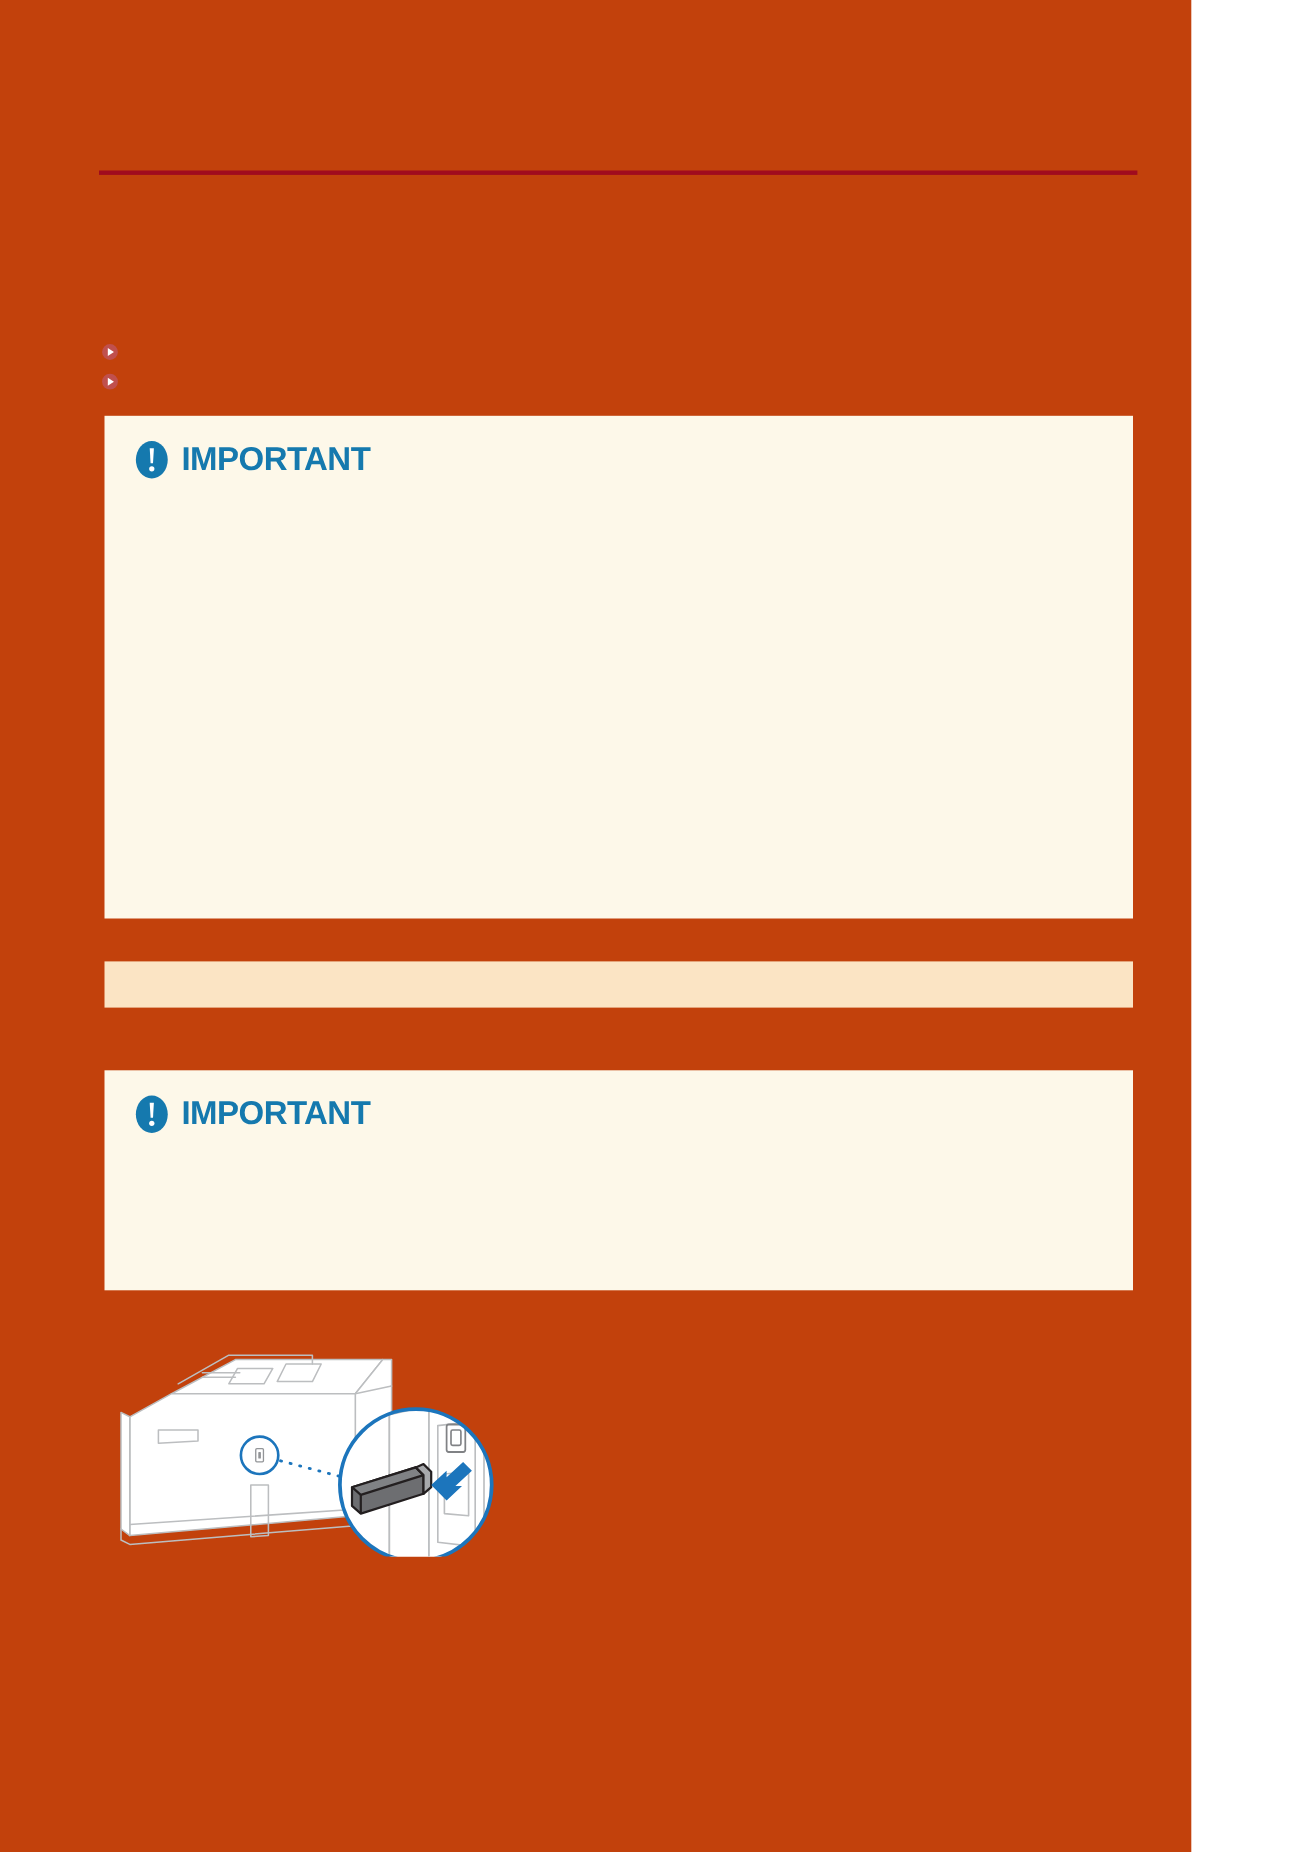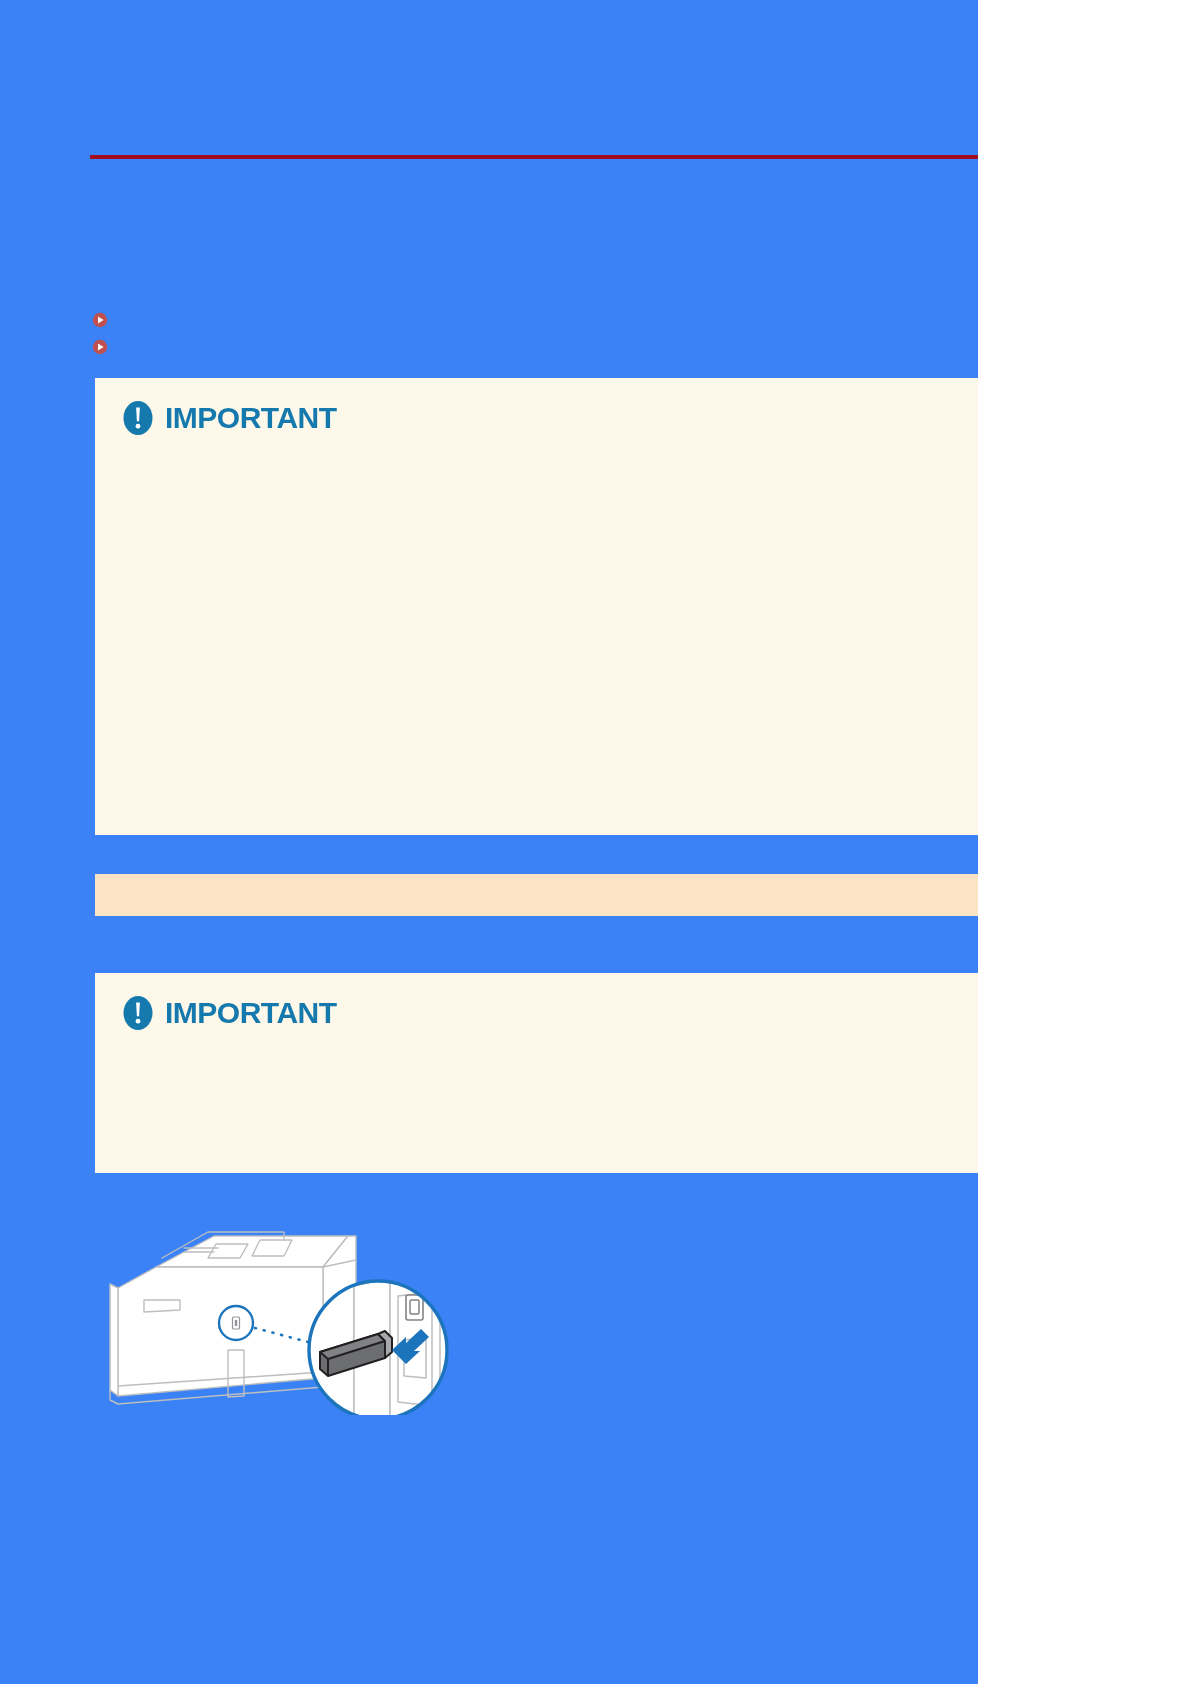--- a/index.html
+++ b/index.html
@@ -8,23 +8,23 @@
     padding: 0;
     background: #ffffff;
   }
   body {
     font-family: "Liberation Sans", sans-serif;
     -webkit-font-smoothing: antialiased;
   }
 
   .page {
     position: relative;
-    width: 978px;
+    width: 1083px;
     height: 1684px;
-    background: #3b82f6;
+    background: #c2410c;
     overflow: hidden;
   }
 
   
   .header-rule {
     position: absolute;
     left: 90px;
     top: 155px;
     width: 944px;
     height: 4px;

